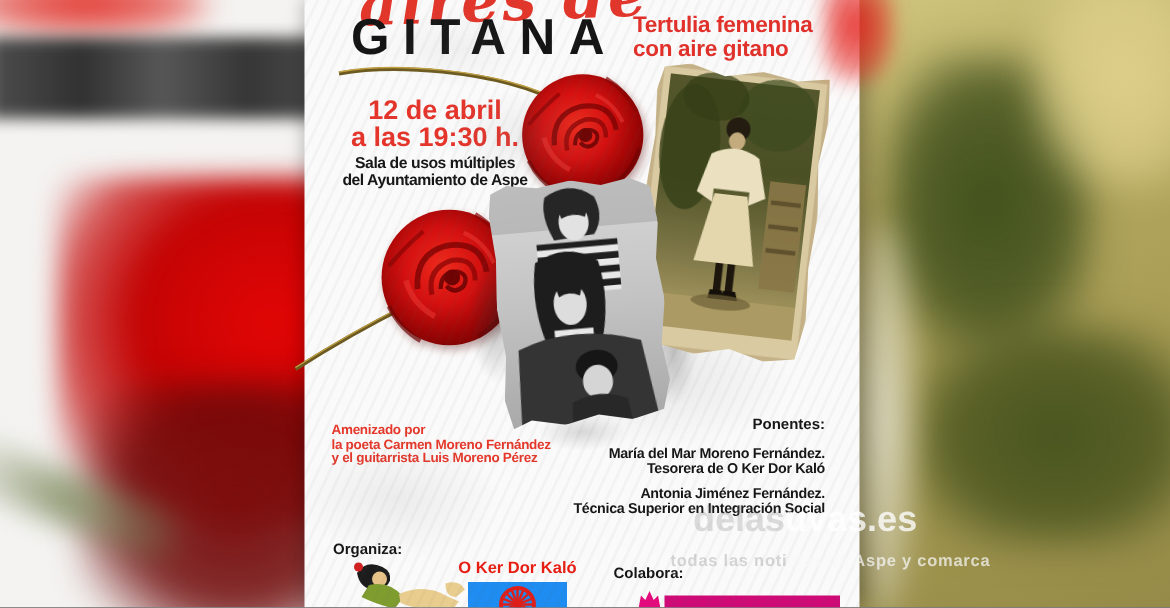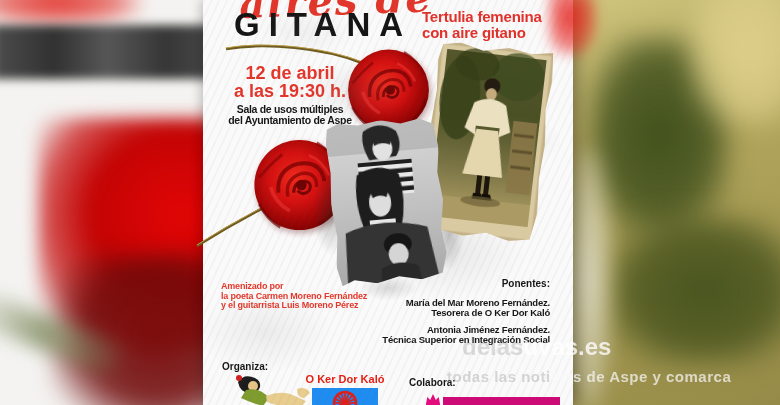--- a/index.html
+++ b/index.html
@@ -88,21 +88,21 @@
       font-weight:bold;font-size:11px;white-space:nowrap;}
   .romani-flag{position:absolute;left:109px;top:388px;width:66px;height:30px;background:#1e8cf0;}
   .crown{position:absolute;left:222px;top:393px;width:16px;height:12px;}
   .colabora-bar{position:absolute;left:240px;top:397px;width:117px;height:12px;background:#ce0a77;}
 
   
   .wm{position:absolute;z-index:6;font-weight:bold;white-space:nowrap;pointer-events:none;}
   .wm-main{left:462px;top:333px;font-size:24px;letter-spacing:0px;}
   .wm-main .faint{color:rgba(125,125,125,.25);}
   .wm-main .bright{color:rgba(255,255,255,.78);}
-  .wm-tag{left:447px;top:368px;font-size:15px;letter-spacing:0.5px;}
+  .wm-tag{left:447px;top:368px;font-size:11px;letter-spacing:0.5px;}
   .wm-tag .faint{color:rgba(125,125,125,.30);}
   .wm-tag .bright{color:rgba(248,248,248,.72);}
 </style>
 </head>
 <body>
 
 <div id="canvas">
 
   <div class="bg-left">
     <div class="red-top"></div>

